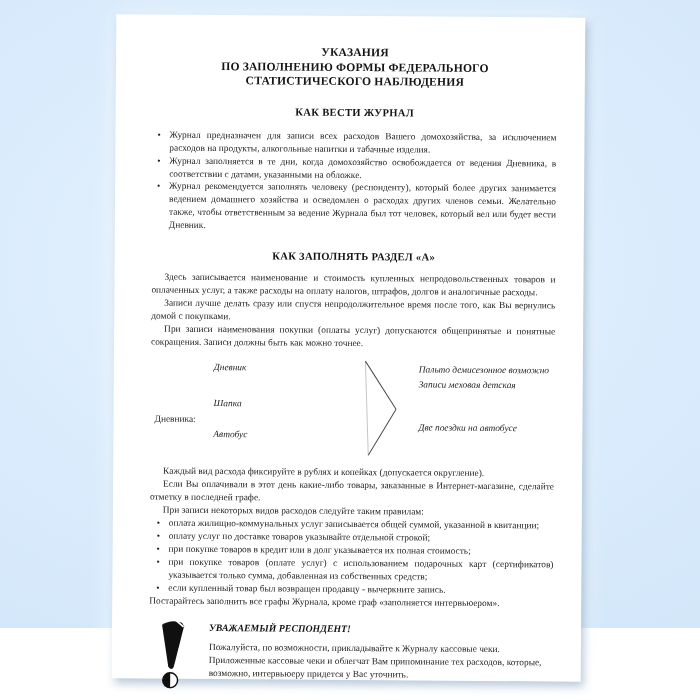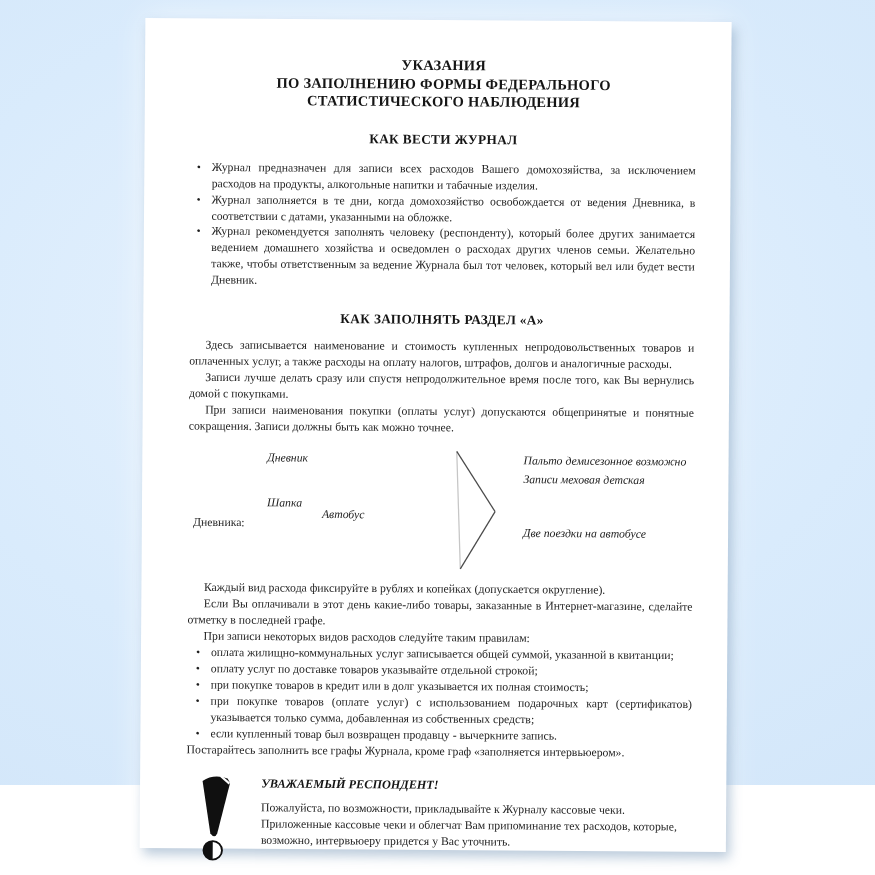--- a/index.html
+++ b/index.html
@@ -18,21 +18,21 @@
   .h2.second{margin-top:17px;}
   .bullets{margin-top:11px;}
   .bullet{position:relative;padding-left:17px;text-align:justify;}
   .marker{position:absolute;left:5px;top:0;}
   .paras{margin-top:9px;}
   p.body-p{margin:0;text-indent:13px;text-align:justify;}
   p.no-indent{text-indent:0;}
   .example{position:relative;height:104px;margin-top:8px;font-style:italic;}
   .ex-label{position:absolute;left:4px;top:57px;font-style:normal;}
   .ex-item{position:absolute;white-space:nowrap;}
-  .ex-l0{left:63px;top:5px;} .ex-l1{left:63px;top:20px;margin-top:21px;} .ex-l2{left:63px;top:50px;margin-left:44px;}
+  .ex-l0{left:63px;top:5px;} .ex-l1{left:63px;top:20px;margin-top:21px;} .ex-l2{left:63px;top:72px;}
   .ex-r0{left:268px;top:6px;} .ex-r1{left:268px;top:21px;} .ex-r2{left:268px;top:64px;}
   .ex-arrow{position:absolute;left:212px;top:2px;width:36px;height:98px;}
   .after-example{margin-top:5px;}
   .rules .bullet{padding-left:19px;}
   .rules .marker{left:7px;}
   .respondent{position:relative;margin-top:14px;min-height:72px;}
   .excl-icon{position:absolute;left:10px;top:0;width:26px;height:68px;}
   .resp-text{margin-left:60px;text-align:left;line-height:13.2px;}
   .resp-head{font-weight:bold;font-style:italic;font-size:9.8px;margin-bottom:6px;color:#151515;}
   .resp-text p{margin:0;text-align:left;}

